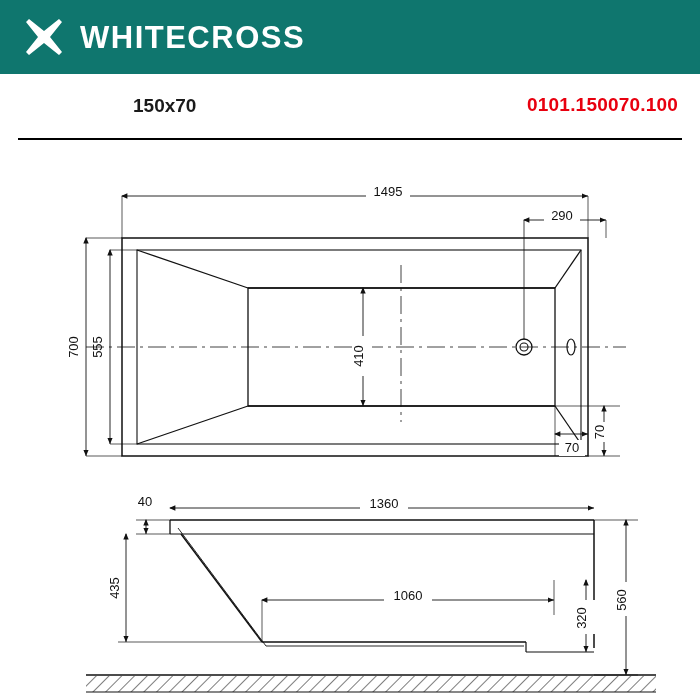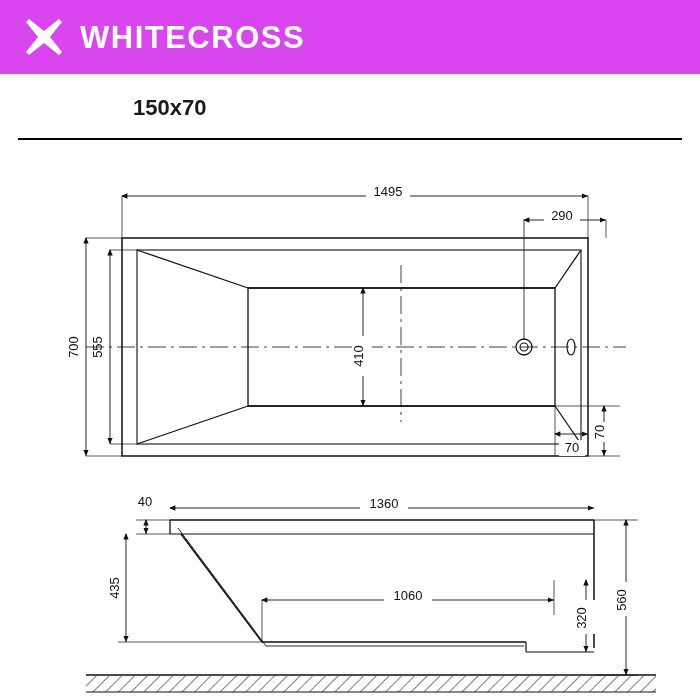--- a/index.html
+++ b/index.html
@@ -9,21 +9,21 @@
     background:#ffffff;
     font-family:"Liberation Sans", sans-serif;
     color:#1a1a1a;
     overflow:hidden;
     position:relative;
   }
 
   
   .header {
     position:absolute; left:0; top:0; width:700px; height:74px;
-    background:#d946ef;
+    background:#0f766e;
     display:flex; align-items:center;
   }
   .logo-mark {
     width:44px; height:44px; margin-left:22px; position:relative; flex:0 0 auto;
   }
   .brand-name {
     color:#ffffff;
     font-size:31px;
     font-weight:bold;
     letter-spacing:1.5px;
@@ -34,21 +34,21 @@
   
   .title-row {
     position:absolute; left:0; top:74px; width:700px; height:72px;
   }
   .model-name {
     position:absolute; left:24px; top:12px;
     font-size:33px; font-weight:bold; letter-spacing:0.5px;
   }
   .model-size {
     position:absolute; left:133px; top:21px;
-    font-size:22px; font-weight:bold;
+    font-size:19px; font-weight:bold;
   }
   .article-code {
     position:absolute; right:22px; top:20px;
     font-size:19px; font-weight:bold; color:#e8000f;
     letter-spacing:0.2px;
   }
   .title-rule {
     position:absolute; left:18px; top:64px; width:664px; height:2px; background:#000;
   }
 
@@ -71,20 +71,21 @@
   <div class="logo-mark">
     <svg width="44" height="44" viewBox="0 0 44 44">
       <path d="M7 4 L22 16 L37 4 L40 7 L28 22 L40 37 L37 40 L22 28 L7 40 L4 37 L16 22 L4 7 Z" fill="#ffffff"></path>
     </svg>
   </div>
   <div class="brand-name">WHITECROSS</div>
 </div>
 
 <div class="title-row">
   <div class="model-size">150x70</div>
+  <div class="article-code">0101.150070.100</div>
   <div class="title-rule"></div>
 </div>
 
 <div class="canvas">
 <svg width="700" height="552" viewBox="0 0 700 552" xmlns="http://www.w3.org/2000/svg">
   <defs>
     <marker id="arr" markerWidth="8" markerHeight="8" refX="7" refY="3" orient="auto">
       <path d="M0,0 L7,3 L0,6 z" fill="#111"></path>
     </marker>
     <marker id="arrS" markerWidth="8" markerHeight="8" refX="1" refY="3" orient="auto">

